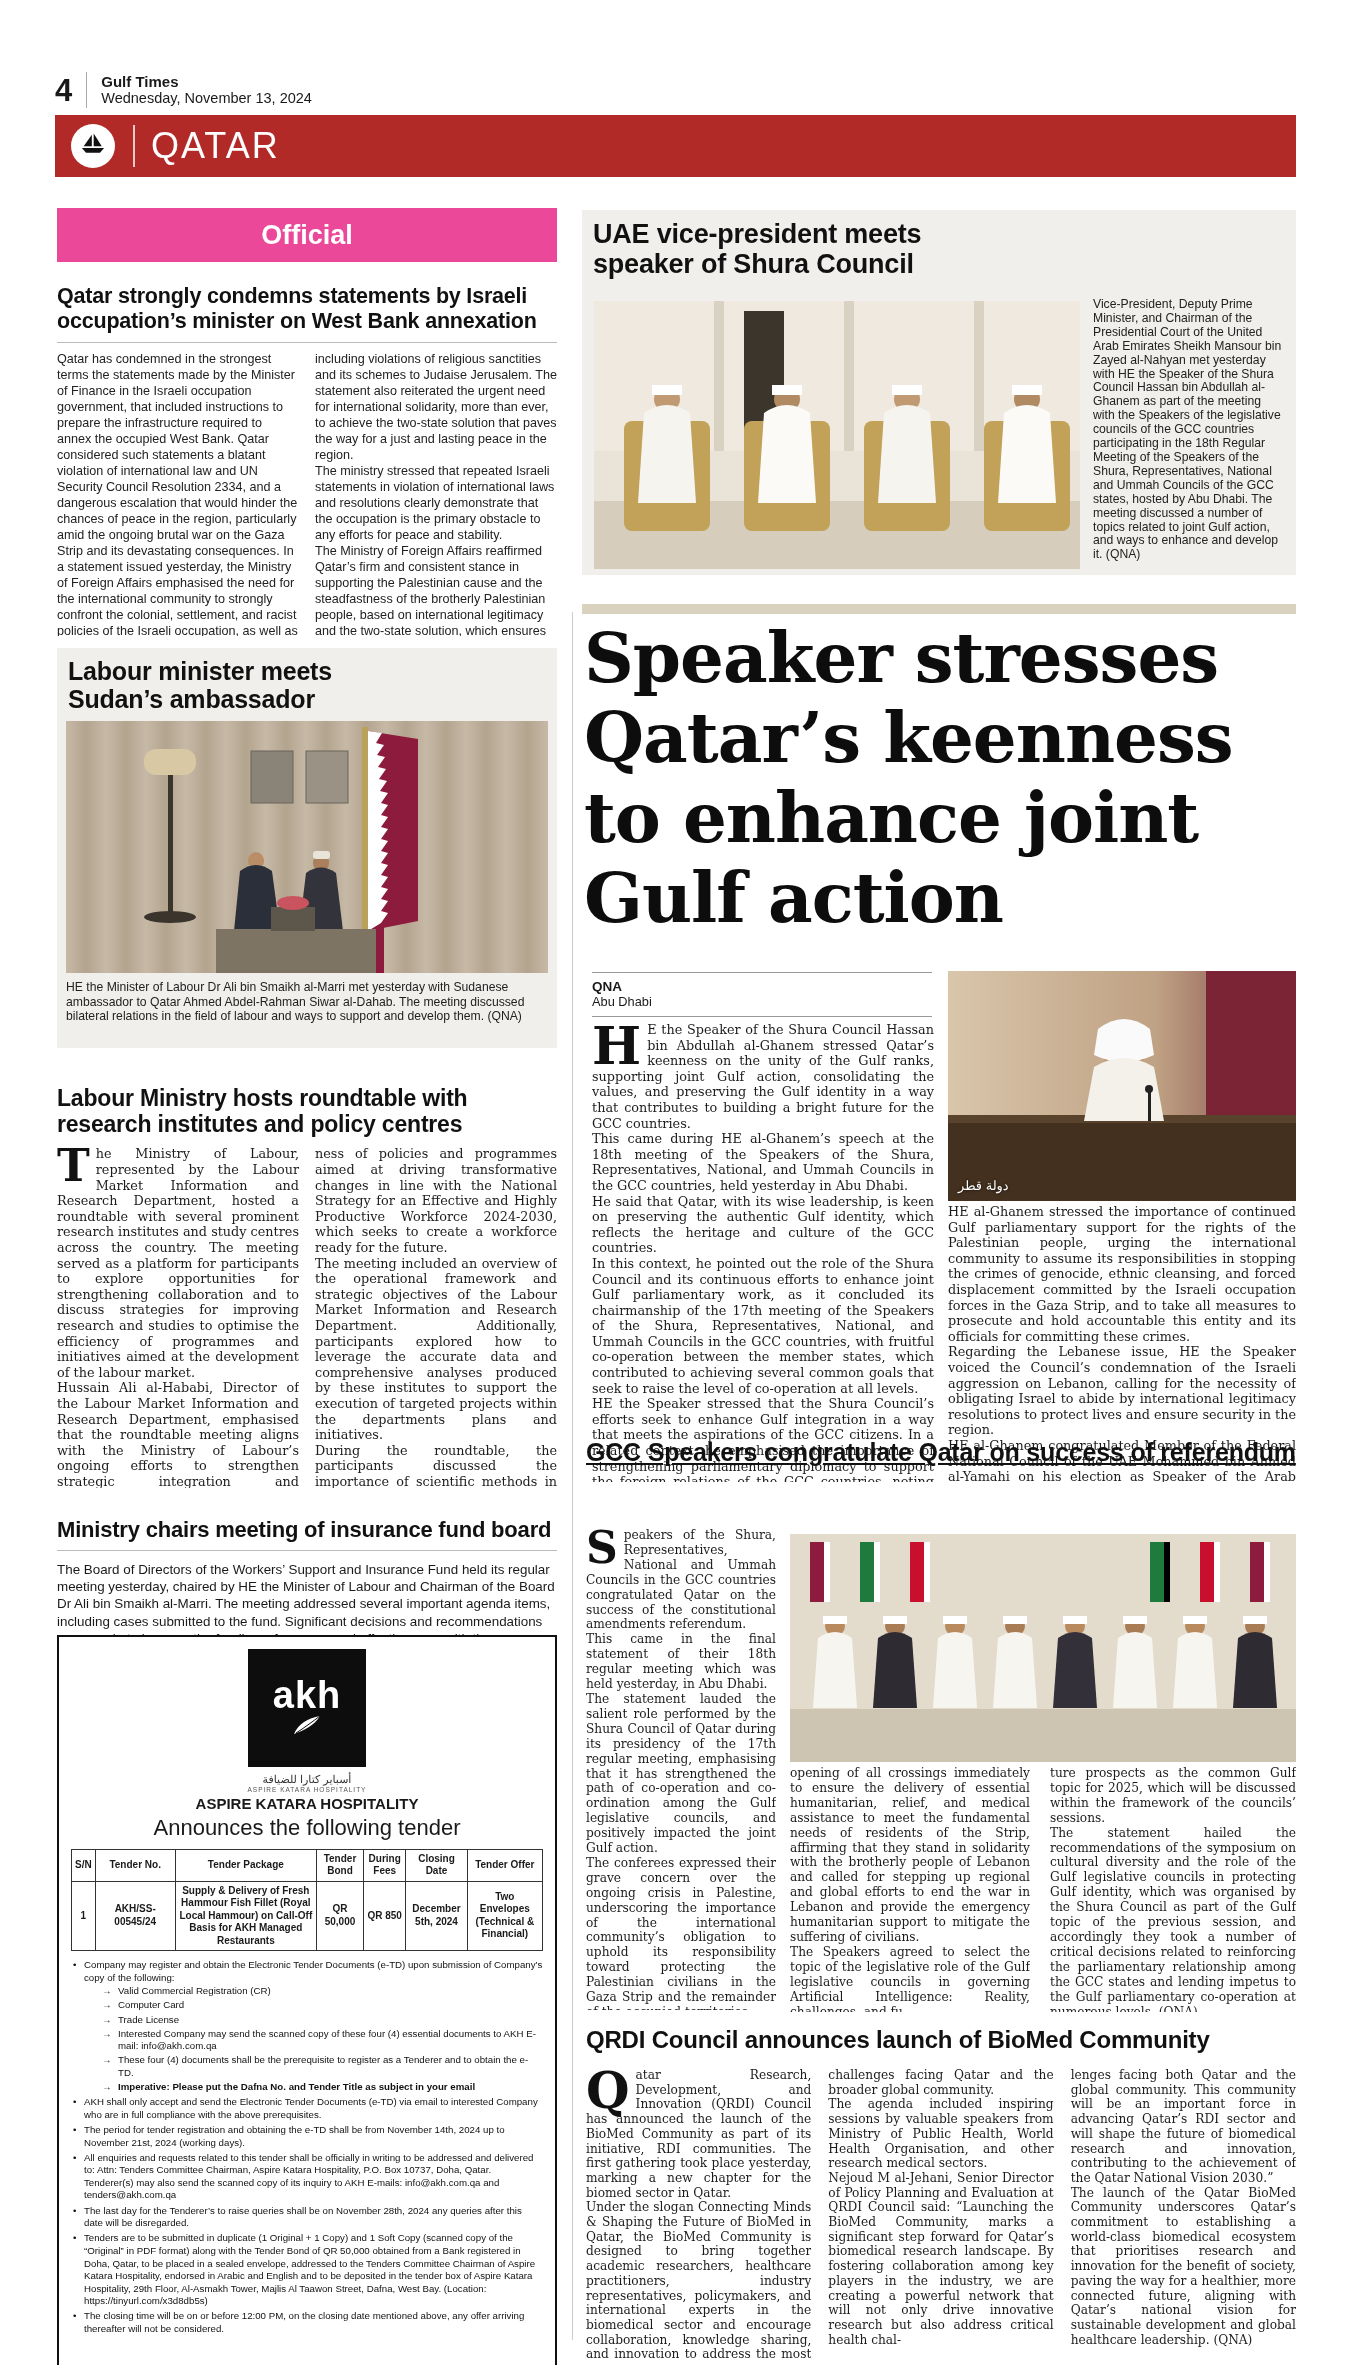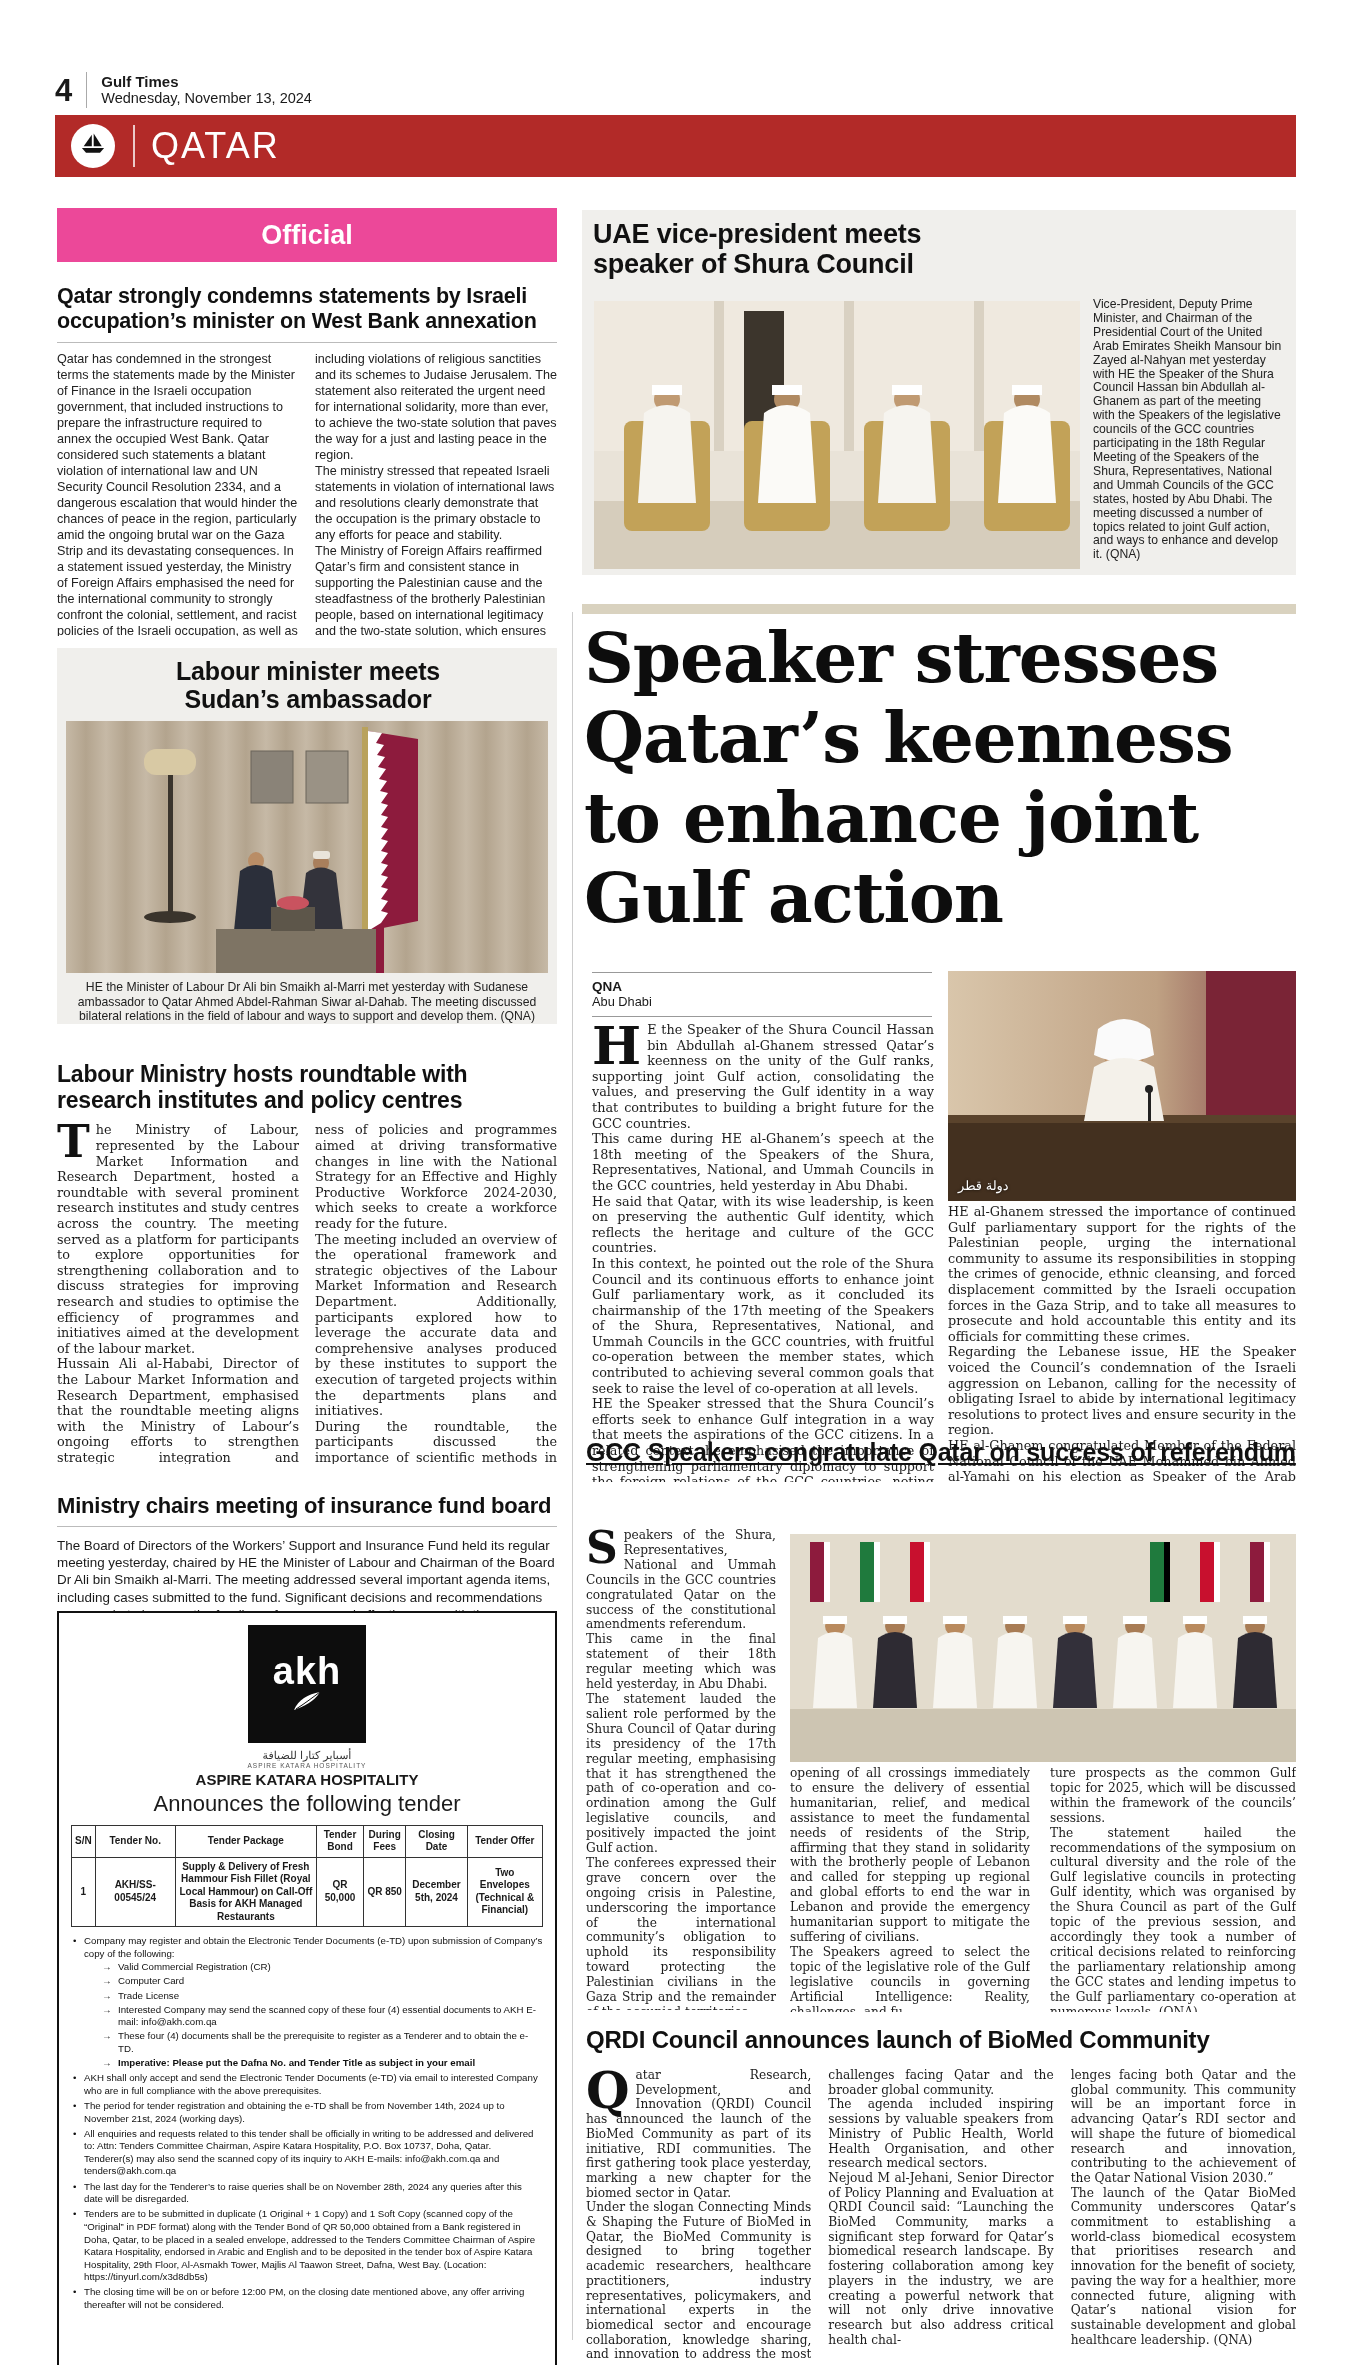--- a/index.html
+++ b/index.html
@@ -26,21 +26,21 @@
            padding:3px 6px 0 0;color:#111;}
   .headline{font-weight:bold;color:#111;letter-spacing:-.2px;}
   .vdivider{position:absolute;left:572px;top:612px;width:1px;height:1728px;background:#ccc;}
   
   .left-col{position:absolute;left:57px;top:208px;width:500px;}
   .official{height:54px;background:#ec4899;color:#fff;font-size:27px;font-weight:bold;
             display:flex;align-items:center;justify-content:center;}
   .h-a1{font-size:21.5px;line-height:1.14;margin-top:22px;}
   .body-2col{display:grid;grid-template-columns:1fr 1fr;column-gap:16px;margin-top:9px;}
   .clamp{overflow:hidden;}
-  .gray-panel{background:#f0efec;margin-top:12px;padding:8px 9px 0 9px;box-sizing:border-box;text-align:center;}
+  .gray-panel{background:#f0efec;margin-top:12px;padding:8px 9px 24px 9px;box-sizing:border-box;}
   .h-labour{font-size:25px;line-height:1.1;margin:2px 0 8px 2px;}
   .photo-frame{position:relative;overflow:hidden;background:#b91c1c;margin-top:6px;}
   .caption{font-size:12.2px;line-height:1.2;margin-top:7px;color:#222;}
   .h-round{font-size:23px;line-height:1.12;margin-top:38px;}
   .h-ins{font-size:22px;line-height:1.1;margin-top:30px;}
   .ins-body{font-size:13.4px;line-height:1.3;margin-top:10px;}
   
   .ad-box{border:2px solid #111;padding:8px 12px 8px 12px;height:776px;box-sizing:border-box;}
   .ad-logo{width:118px;height:118px;background:#0d0d0d;margin:4px auto 6px auto;display:flex;flex-direction:column;
            align-items:center;justify-content:center;}

